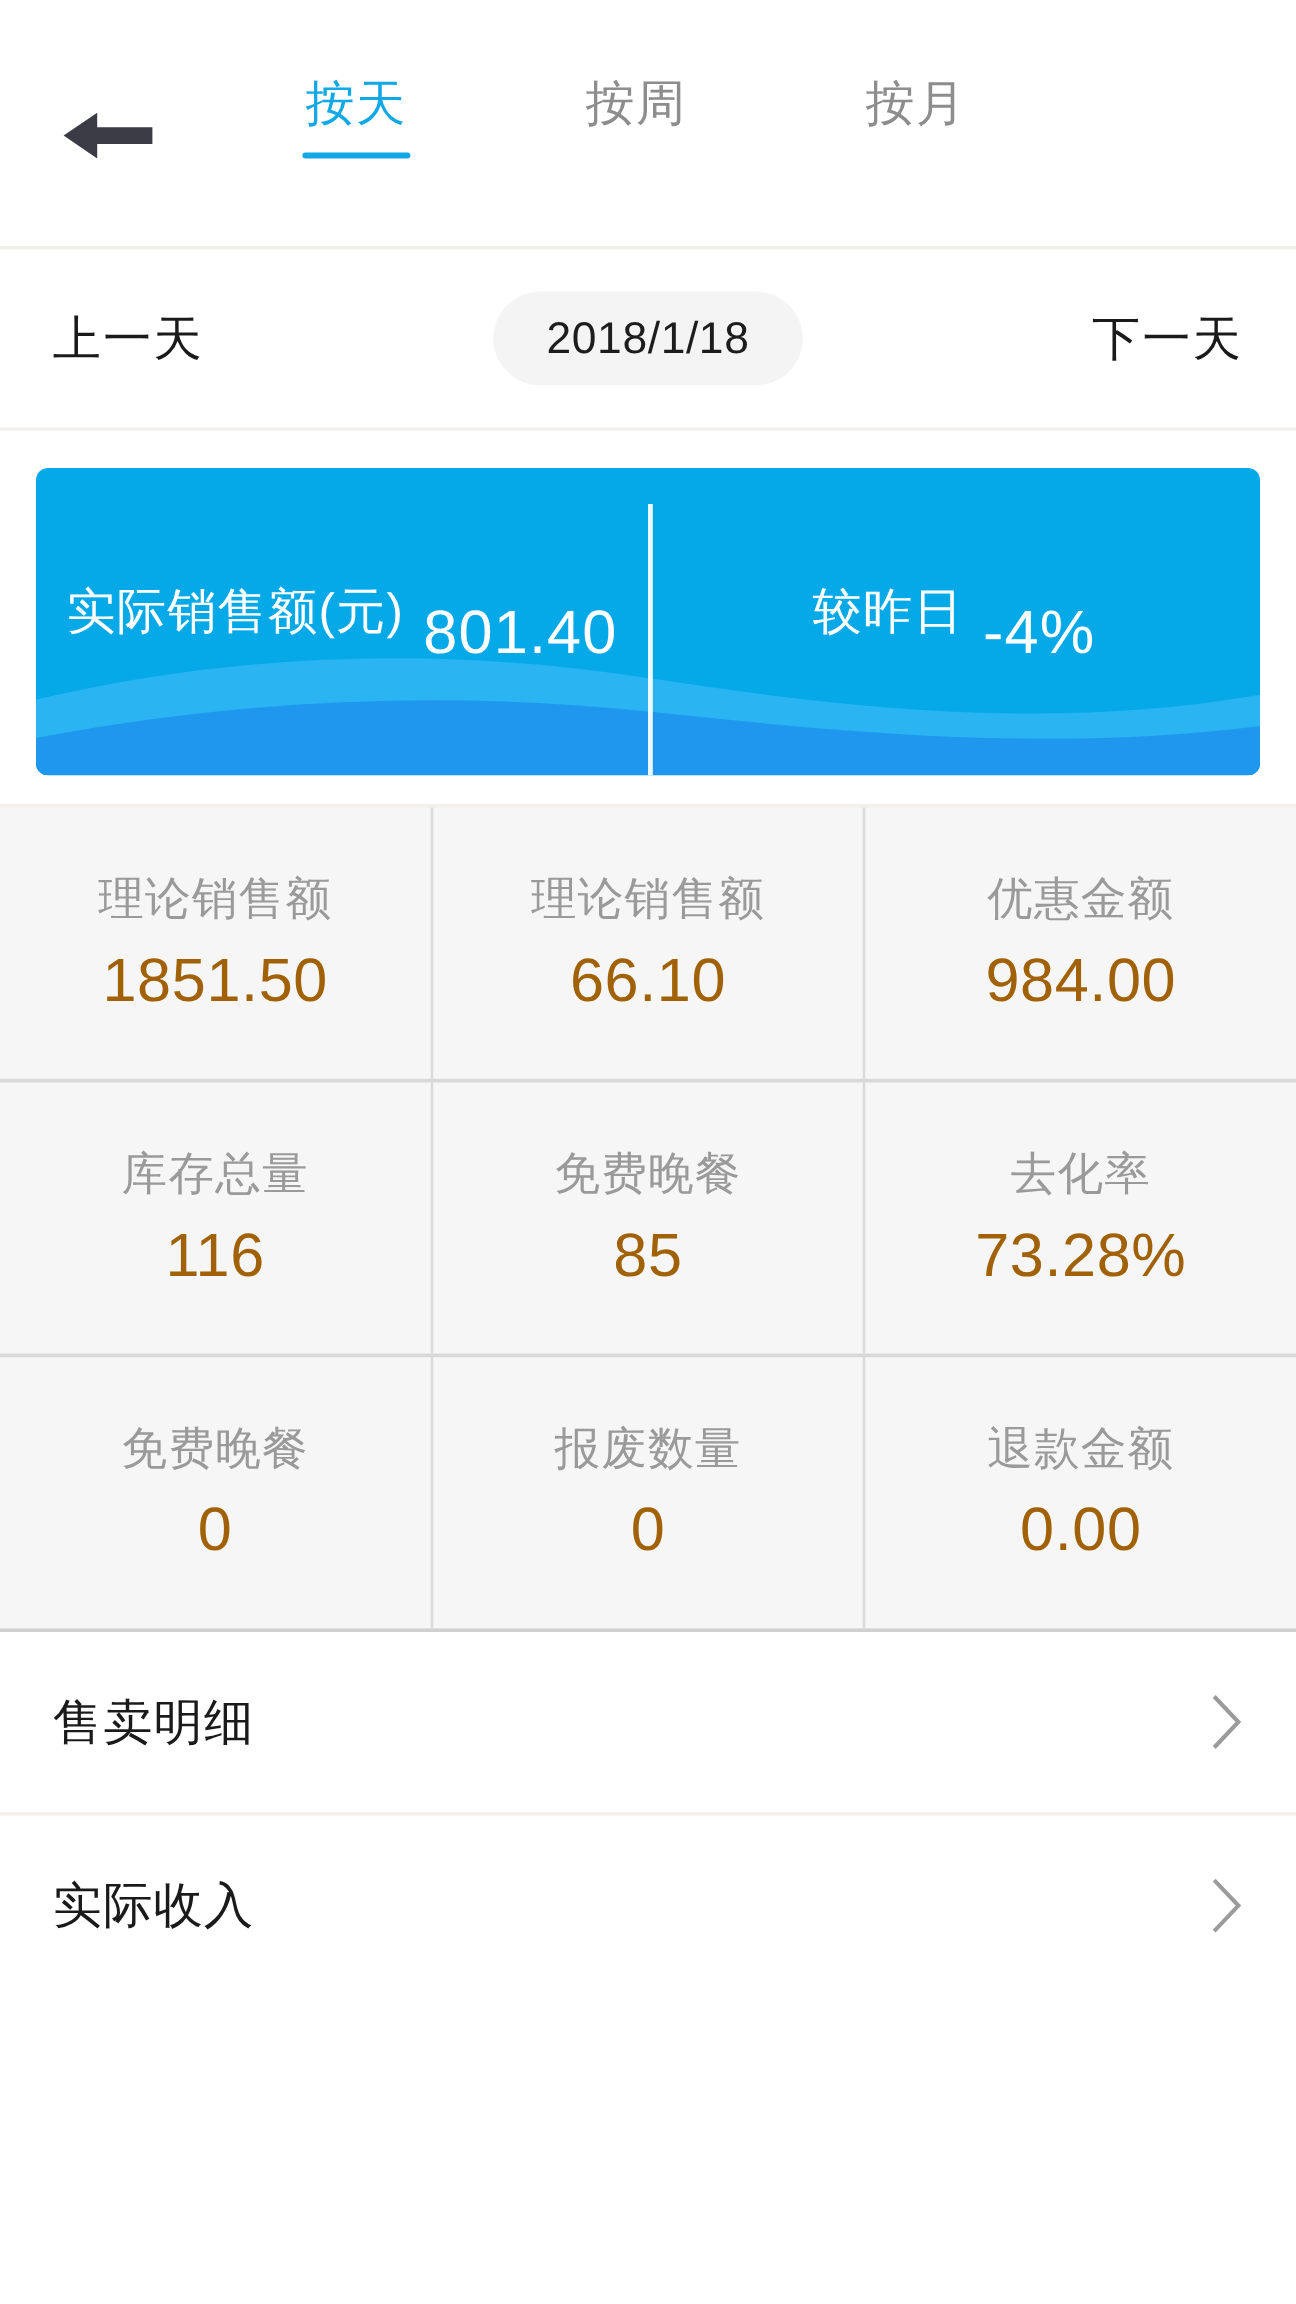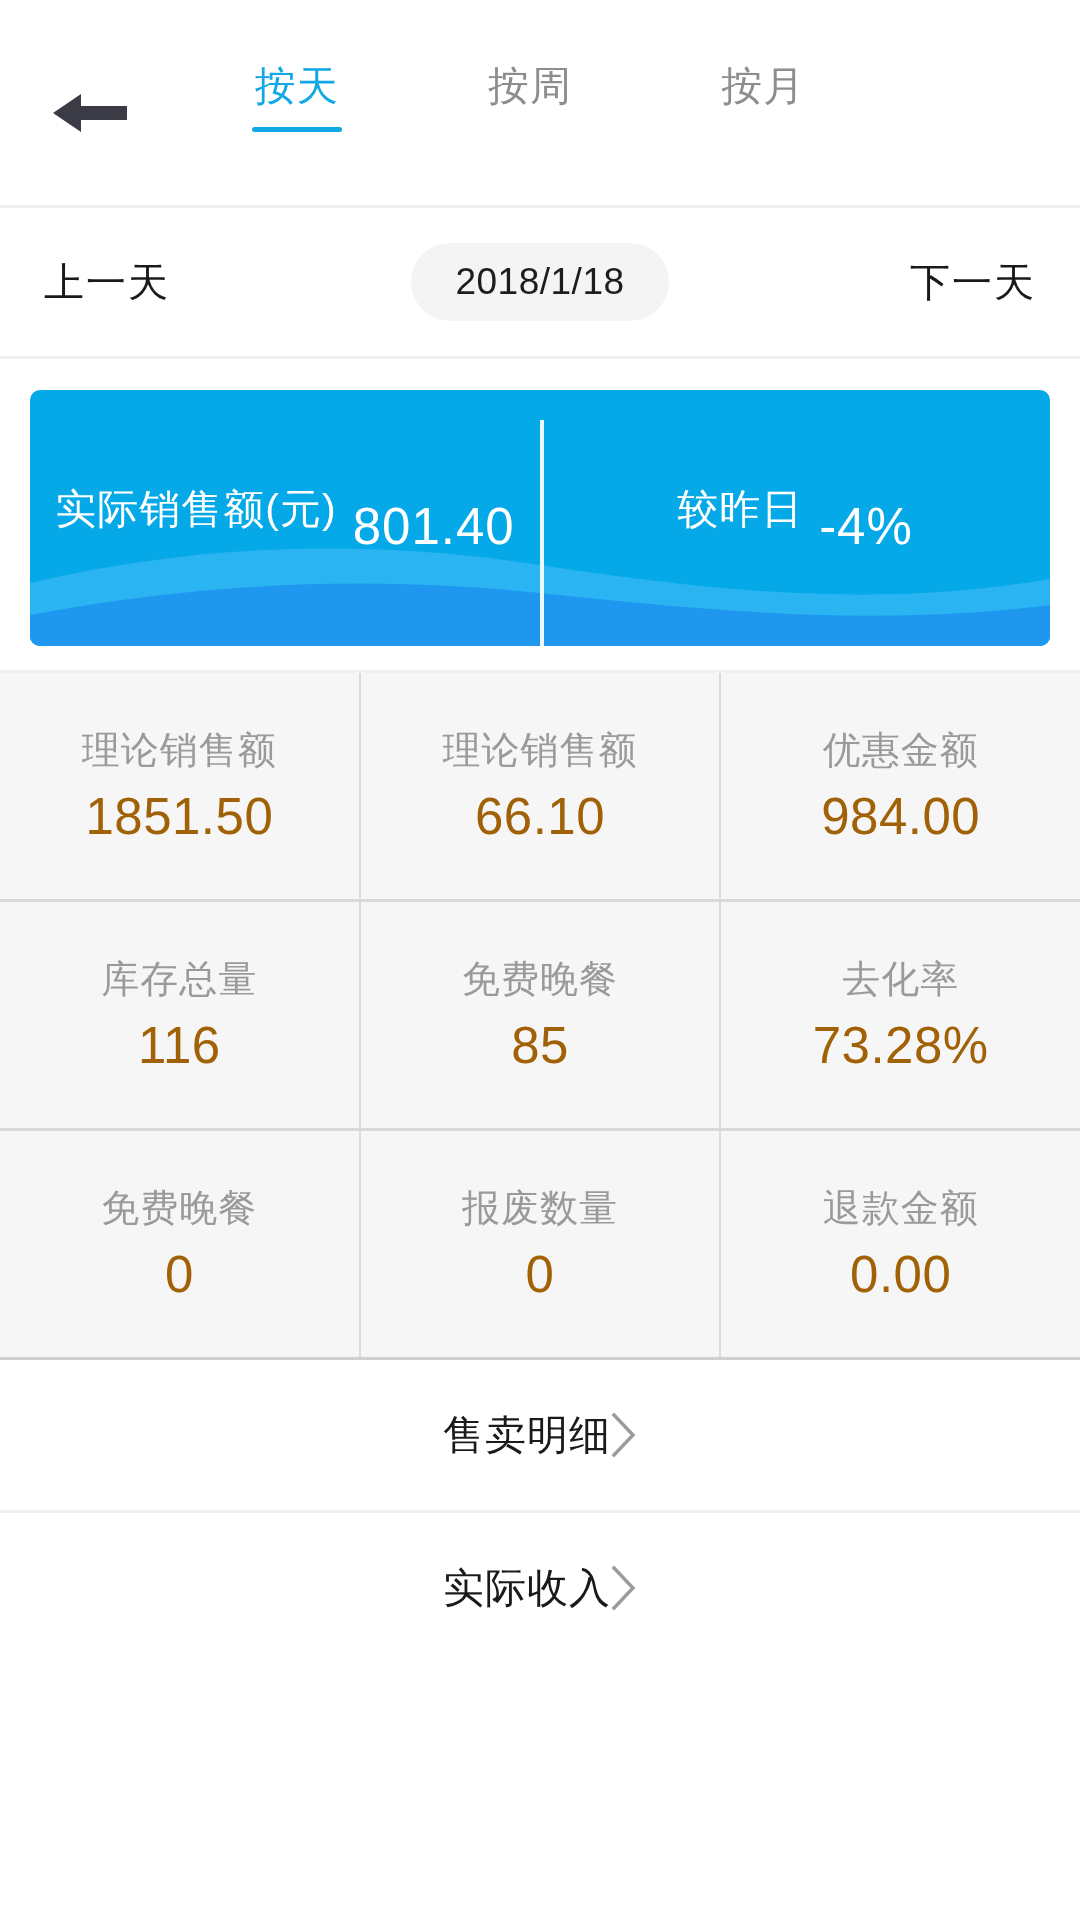--- a/index.html
+++ b/index.html
@@ -80,21 +80,21 @@
     border-right:2px solid #dadada;
   }
   .cell:last-child { border-right:none; }
   .cell-label { font-size:38px; color:#9a9a9a; letter-spacing:1px; line-height:1; }
   .cell-value { font-size:51px; color:#a16207; letter-spacing:0.5px; line-height:1; }
 
   
   .list { width:1080px; background:#fff; }
   .list-item {
     position:relative; height:150px; width:1080px;
-    display:flex; align-items:center; justify-content:center;
+    display:flex; align-items:center; justify-content:space-between;
     padding:0 44px; background:#fff;
   }
   .list-label { font-size:41px; color:#1a1a1a; letter-spacing:1px; }
   .chevron { width:26px; height:46px; }
   .chevron svg { display:block; }
   .list-sep { width:1080px; height:3px; background:#f2f0ec; }
 </style>
 </head>
 <body>
 

